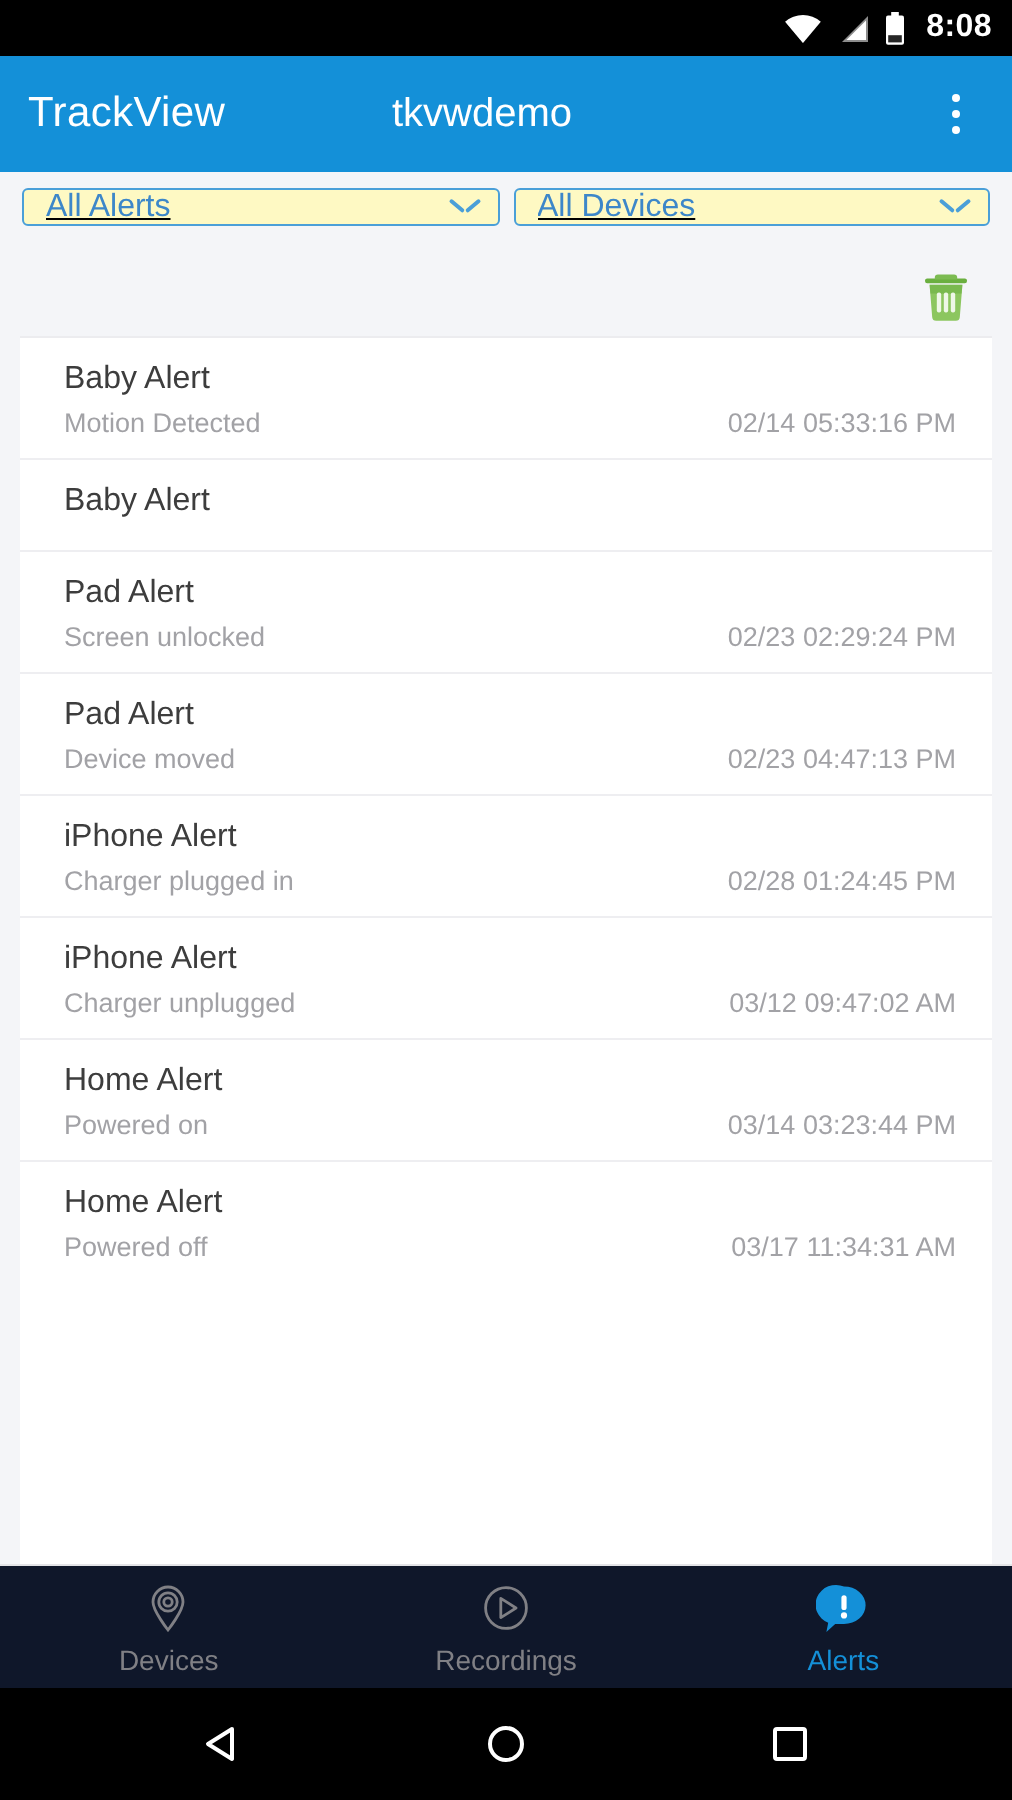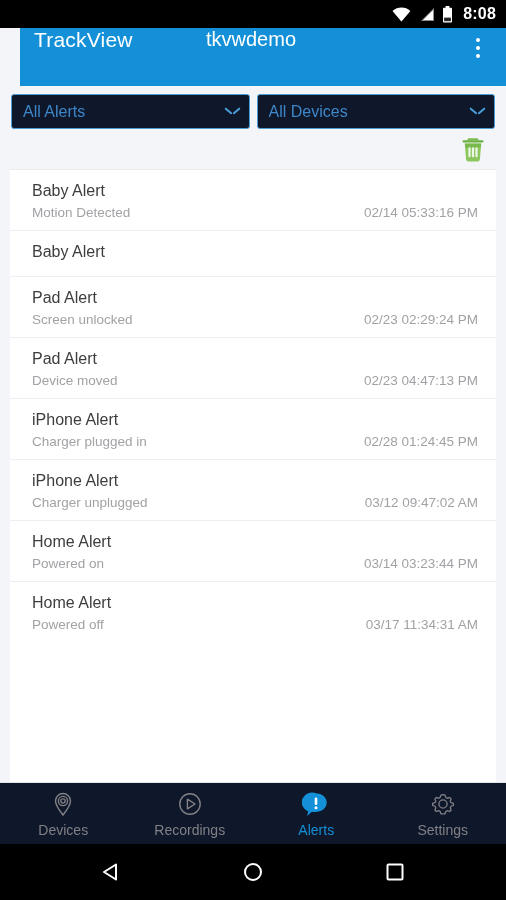--- a/index.html
+++ b/index.html
@@ -26,24 +26,23 @@
   .statusbar .sb-icon { display: flex; align-items: center; }
   .statusbar .clock {
     font-size: 16px; font-weight: bold; letter-spacing: .2px;
     margin-left: 3px; line-height: 1;
   }
 
   
   .appbar {
     flex: 0 0 58px; height: 58px;
     background: #1490d8;
-    display: flex; 
+    display: flex; align-items: center;
     padding: 0 14px 0 14px;
     position: relative;
-    margin-left: 20px;
   }
   .appbar .app-title {
     color: #fff; font-size: 21px; letter-spacing: .2px;
   }
   .appbar .account-name {
     position: absolute; left: 0; right: 0;
     text-align: center;
     color: #fff; font-size: 20px;
     pointer-events: none;
     padding-right: 24px;
@@ -57,27 +56,28 @@
   .overflow-btn i { display:block; width:4px; height:4px; border-radius:50%; background:#fff; }
 
   
   .filterbar {
     flex: 0 0 42px;
     display: flex; gap: 7px;
     padding: 8px 11px 0 11px;
   }
   .dropdown {
     flex: 1 1 0;
-    height: 35px;
+    height: 19px;
     border: 1px solid #4a9fd8;
     border-radius: 3px;
-    background: #0f172a;
+    background: #fef9c3;
     display: flex; align-items: center;
     padding: 0 9px 0 11px;
     cursor: pointer;
+    text-decoration: underline;
   }
   .dropdown .dd-label {
     color: #3d87c9; font-size: 16px; flex: 1 1 auto;
     white-space: nowrap; overflow: hidden;
   }
   .chev {
     width: 15px; height: 9px; flex: 0 0 auto;
     position: relative;
   }
   .chev::before, .chev::after {
@@ -287,29 +287,20 @@
       <div class="tab active">
         <span class="tab-icon">
           <svg width="28" height="28" viewBox="0 0 28 28">
             <path d="M14 3.2 A10.8 9.4 0 0 1 14 22 H9.6 L5.2 26 L6.1 21.4 A9.8 9.4 0 0 1 14 3.2 Z" fill="#1490d8"></path>
             <rect x="12.7" y="7.6" width="2.6" height="7.4" rx="1.3" fill="#fff"></rect>
             <circle cx="14" cy="17.7" r="1.55" fill="#fff"></circle>
           </svg>
         </span>
         <span class="tab-label">Alerts</span>
       </div>
-      <div class="tab">
-        <span class="tab-icon">
-          <svg width="28" height="28" viewBox="0 0 28 28">
-            <path d="M14 4.6 l2.1 .5 .7 2.3 1.6 .9 2.2-.9 1.5 1.5 -.9 2.2 .9 1.6 2.3 .7 0 2.1 -2.3 .7 -.9 1.6 .9 2.2 -1.5 1.5 -2.2-.9 -1.6 .9 -.7 2.3 -2.1 0 -2.1-.0 -.7-2.3 -1.6-.9 -2.2 .9 -1.5-1.5 .9-2.2 -.9-1.6 -2.3-.7 0-2.1 2.3-.7 .9-1.6 -.9-2.2 1.5-1.5 2.2 .9 1.6-.9 .7-2.3 z" fill="none" stroke="#808085" stroke-width="1.3" stroke-linejoin="round"></path>
-            <circle cx="14" cy="14" r="4.1" fill="none" stroke="#808085" stroke-width="1.3"></circle>
-          </svg>
-        </span>
-        <span class="tab-label">Settings</span>
-      </div>
     </div>
 
   <div class="navbar">
     <div class="navbtn">
       <svg width="22" height="22" viewBox="0 0 22 22">
         <path d="M16 3.5 L4 11 L16 18.5 Z" fill="none" stroke="#fff" stroke-width="2" stroke-linejoin="round"></path>
       </svg>
     </div>
     <div class="navbtn">
       <svg width="22" height="22" viewBox="0 0 22 22">

